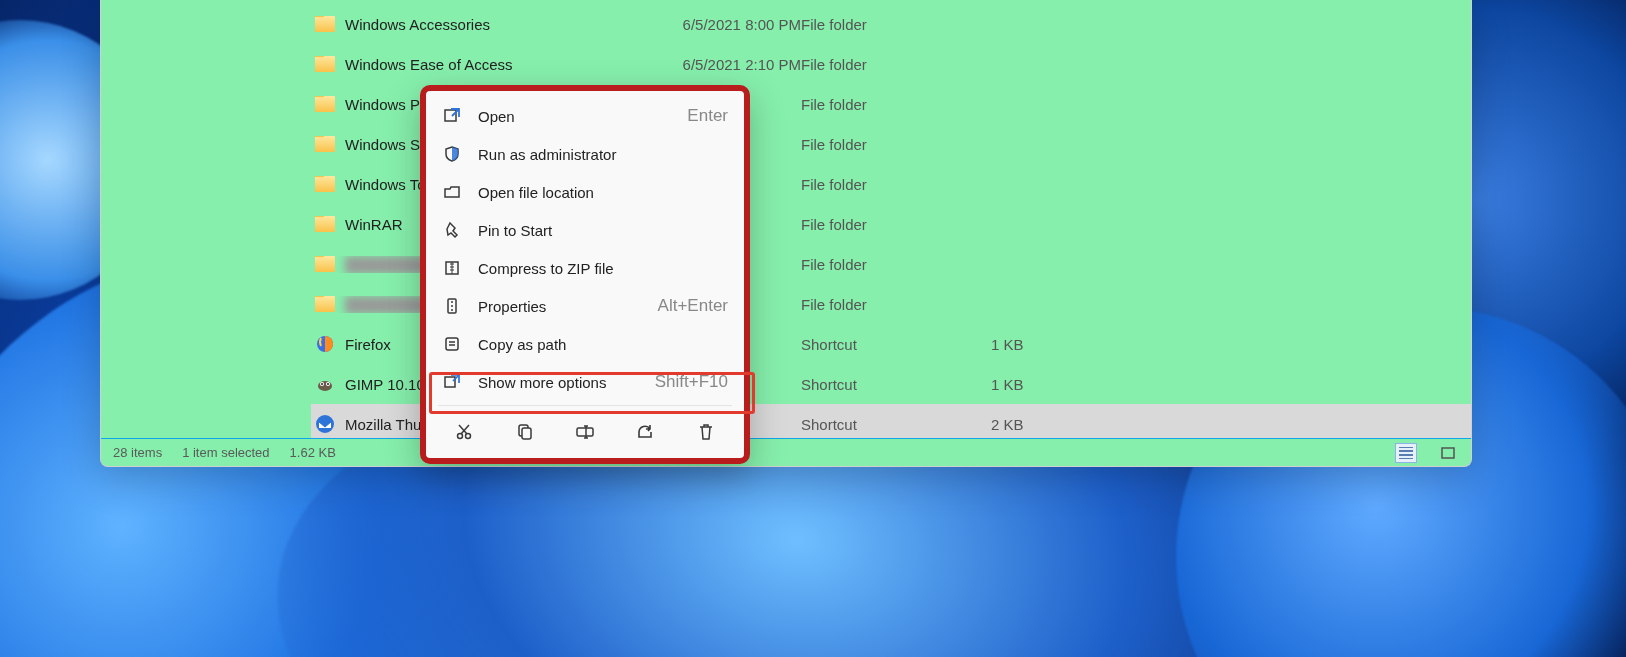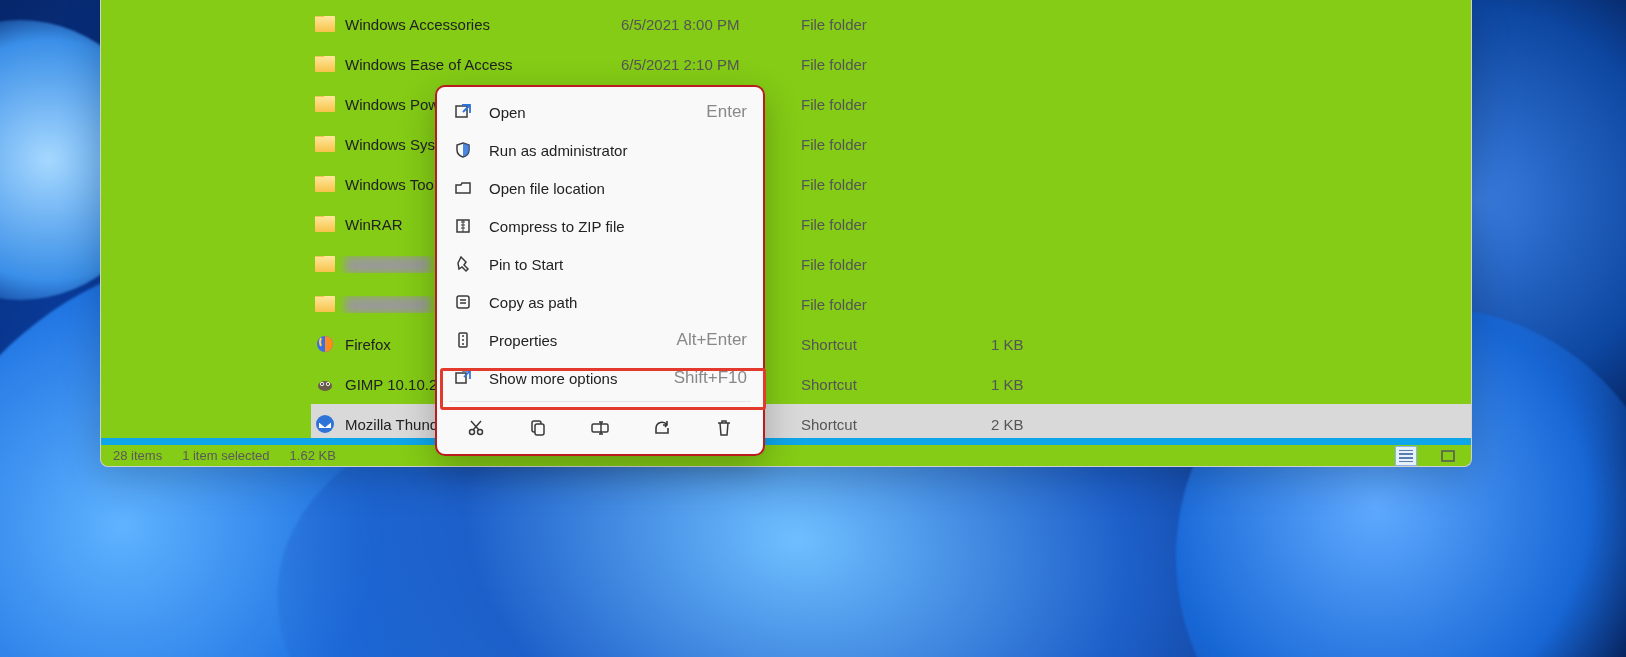--- a/index.html
+++ b/index.html
@@ -31,21 +31,21 @@
   .s4 { width: 500px; height: 500px; right: -50px; bottom: -150px; background: radial-gradient(circle at 40% 40%, #5faaff 0%, #1867d6 50%, transparent 72%); }
   .s5 { width: 280px; height: 280px; left: -120px; top: 20px; background: radial-gradient(circle at 60% 50%, #a6d8ff 0%, #3a8fe8 55%, transparent 75%); }
 
   
   .window {
     position: absolute;
     left: 100px;
     top: 0;
     width: 1372px;
     height: 467px;
-    background: #84cc16;
+    background: #86efac;
     border: 1px solid #d0d0d0;
     border-top: none;
     border-radius: 0 0 8px 8px;
     box-shadow: 0 10px 40px rgba(0,0,0,0.2);
     z-index: 5;
     display: flex;
     flex-direction: column;
   }
   .file-area {
     flex: 1 1 auto;
@@ -68,52 +68,52 @@
     background: linear-gradient(#ffe79e, #f8c24b);
     border-radius: 1px;
     position: relative;
     flex: 0 0 auto;
   }
   .folder-icon::before {
     content: ""; position: absolute; left: 0; top: -3px; width: 9px; height: 4px;
     background: #f8c24b; border-radius: 1px 1px 0 0;
   }
   .app-icon { width: 20px; height: 20px; display:flex; align-items:center; justify-content:center; flex:0 0 auto; }
-  .col-date { color: #555; }
+  .col-date { color: #555; text-align: right; }
   .col-type { color: #555; }
   .col-size { color: #555; }
 
   .blurred { filter: blur(4px); color: #999; }
 
   
   .statusbar {
     flex: 0 0 28px;
     display: flex;
     align-items: center;
     padding: 0 12px;
     font-size: 13px;
     color: #5a5a5a;
-    border-top: 7px solid #0ea5e9;
+    border-top: 1px solid #0ea5e9;
     gap: 20px;
   }
   .statusbar .spacer { flex: 1; }
   .view-btn {
     width: 22px; height: 20px; display:flex; align-items:center; justify-content:center;
     border: 1px solid transparent; cursor: pointer;
   }
   .view-btn.active { border-color:#8db3e2; background:#e6f0fa; }
 
   
   .context-menu {
     position: absolute;
-    left: 435px;
+    left: 420px;
     top: 85px;
     width: 330px;
     background: #f9f9f9;
-    border: 2px solid #b91c1c;
+    border: 6px solid #b91c1c;
     border-radius: 10px;
     box-shadow: 0 12px 35px rgba(0,0,0,0.25);
     padding: 6px;
     z-index: 20;
     font-size: 15px;
   }
   .ctx-item {
     display: flex;
     align-items: center;
     height: 38px;
@@ -324,57 +324,57 @@
           <svg width="18" height="18" viewBox="0 0 18 18">
             <path d="M2 6 L7 6 L8 4 L16 4 V14 H2 Z" fill="none" stroke="#3a3a3a" stroke-width="1.5"></path>
           </svg>
         </span>
         <span class="ctx-label">Open file location</span>
         <span class="ctx-accel"></span>
       </div>
       <div class="ctx-item">
         <span class="ctx-icon">
           <svg width="18" height="18" viewBox="0 0 18 18">
+            <path d="M7 2 L12 7 L10 10 L14 14 L12 16 L8 12 L5 14 L4 8 Z" fill="none" stroke="#3a3a3a" stroke-width="1.5"></path>
+          </svg>
+        </span>
+        <span class="ctx-label">Pin to Start</span>
+        <span class="ctx-accel"></span>
+      </div>
+      <div class="ctx-item">
+        <span class="ctx-icon">
+          <svg width="18" height="18" viewBox="0 0 18 18">
             <rect x="3" y="3" width="12" height="12" fill="none" stroke="#3a3a3a" stroke-width="1.5"></rect>
             <path d="M9 3 V15 M7 5h4M7 8h4M7 11h4" stroke="#3a3a3a" stroke-width="1"></path>
           </svg>
         </span>
         <span class="ctx-label">Compress to ZIP file</span>
-        <span class="ctx-accel"></span>
-      </div>
-      <div class="ctx-item">
-        <span class="ctx-icon">
-          <svg width="18" height="18" viewBox="0 0 18 18">
-            <path d="M7 2 L12 7 L10 10 L14 14 L12 16 L8 12 L5 14 L4 8 Z" fill="none" stroke="#3a3a3a" stroke-width="1.5"></path>
-          </svg>
-        </span>
-        <span class="ctx-label">Pin to Start</span>
-        <span class="ctx-accel"></span>
-      </div>
-      <div class="ctx-item">
-        <span class="ctx-icon">
-          <svg width="18" height="18" viewBox="0 0 18 18">
-            <rect x="3" y="3" width="12" height="12" rx="2" fill="none" stroke="#3a3a3a" stroke-width="1.5"></rect>
-            <path d="M6 7h6M6 10h6" stroke="#3a3a3a" stroke-width="1.3"></path>
-          </svg>
-        </span>
-        <span class="ctx-label">Copy as path</span>
         <span class="ctx-accel"></span>
       </div>
       <div class="ctx-item">
         <span class="ctx-icon">
           <svg width="18" height="18" viewBox="0 0 18 18">
             <rect x="5" y="2" width="8" height="14" rx="1" fill="none" stroke="#3a3a3a" stroke-width="1.5"></rect>
             <circle cx="9" cy="5" r="1" fill="#3a3a3a"></circle>
             <circle cx="9" cy="9" r="1" fill="#3a3a3a"></circle>
             <circle cx="9" cy="13" r="1" fill="#3a3a3a"></circle>
           </svg>
         </span>
         <span class="ctx-label">Properties</span>
         <span class="ctx-accel">Alt+Enter</span>
+      </div>
+      <div class="ctx-item">
+        <span class="ctx-icon">
+          <svg width="18" height="18" viewBox="0 0 18 18">
+            <rect x="3" y="3" width="12" height="12" rx="2" fill="none" stroke="#3a3a3a" stroke-width="1.5"></rect>
+            <path d="M6 7h6M6 10h6" stroke="#3a3a3a" stroke-width="1.3"></path>
+          </svg>
+        </span>
+        <span class="ctx-label">Copy as path</span>
+        <span class="ctx-accel"></span>
       </div>
       <div class="ctx-item">
         <span class="ctx-icon">
           <svg width="18" height="18" viewBox="0 0 18 18">
             <rect x="2" y="4" width="10" height="10" fill="none" stroke="#3a3a3a" stroke-width="1.5"></rect>
             <path d="M8 2h8v8" stroke="#2e73d8" stroke-width="1.7" fill="none"></path>
             <path d="M16 2 L10 8" stroke="#2e73d8" stroke-width="1.7"></path>
           </svg>
         </span>
         <span class="ctx-label">Show more options</span>

